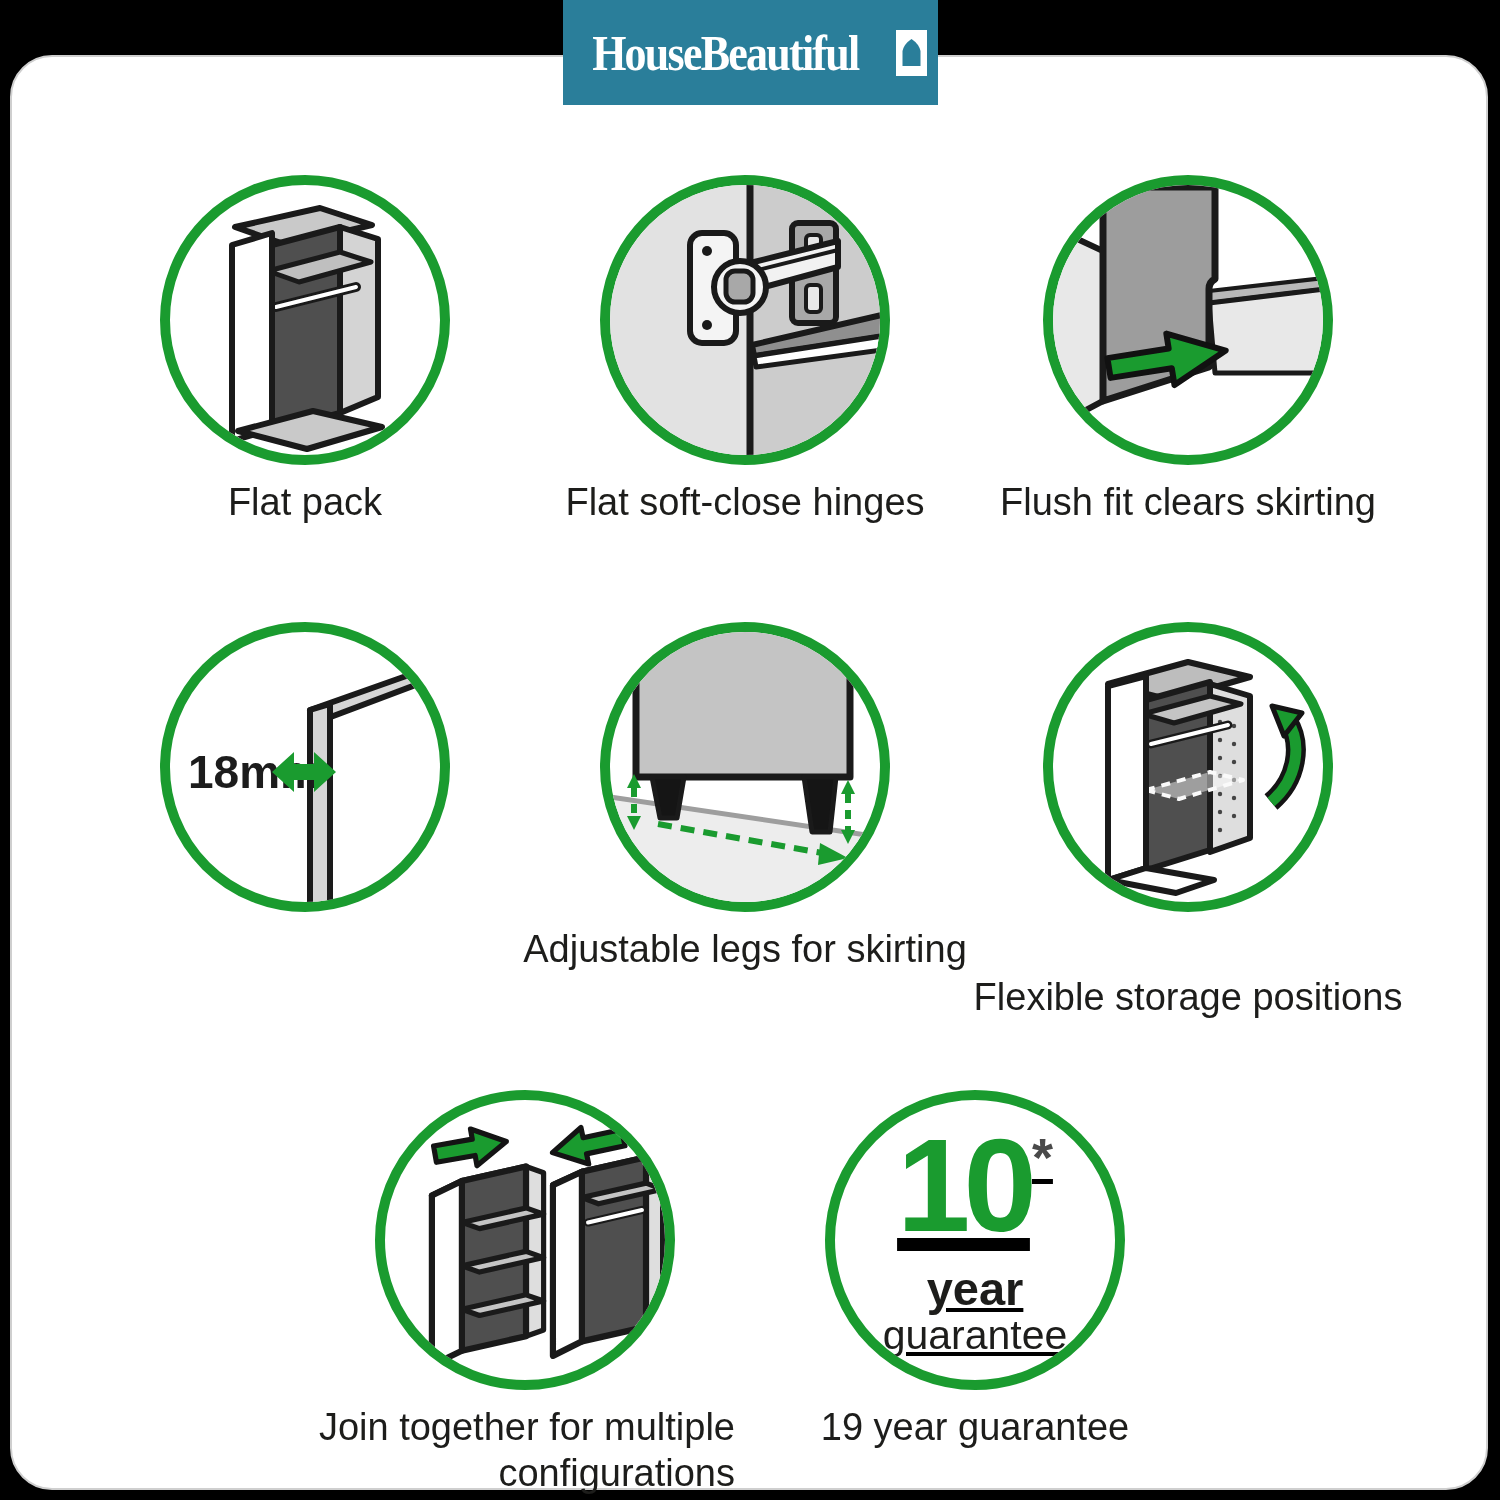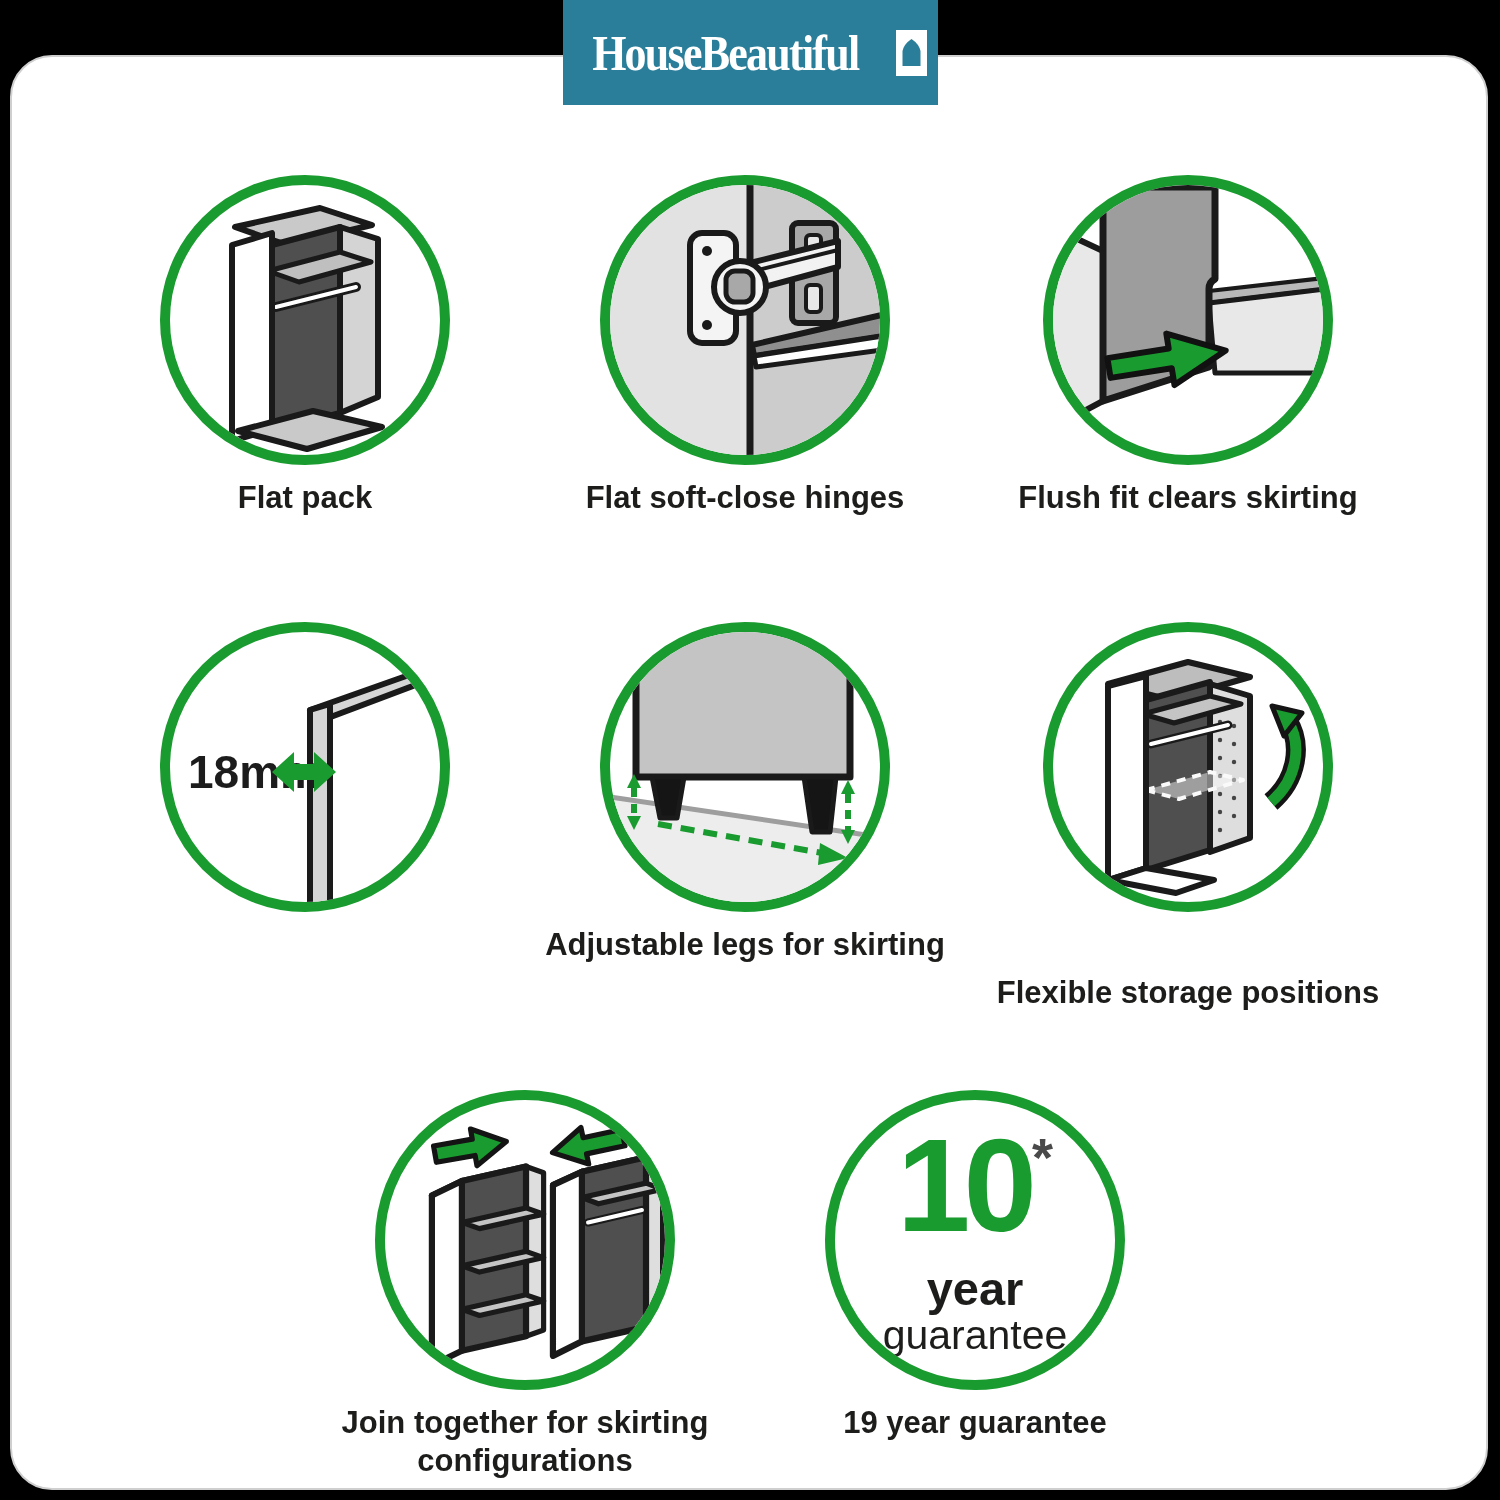--- a/index.html
+++ b/index.html
@@ -26,30 +26,30 @@
 
   .feature{position:absolute;display:flex;flex-direction:column;align-items:center;}
   .circle{
     position:relative;width:290px;height:290px;border:10px solid var(--green);
     border-radius:50%;background:#fff;box-sizing:border-box;overflow:hidden;flex:0 0 auto;
   }
   .circle.big{width:300px;height:300px;}
   .circle svg.art{position:absolute;left:-10px;top:-10px;width:290px;height:290px;}
   .circle.big svg.art{width:300px;height:300px;}
   .caption{
-    margin-top:14px;text-align:center;color:var(--ink);
-    font-weight:700;font-size:31px;line-height:1.22;
+    margin-top:14px;text-align:right;color:var(--ink);
+    font-weight:400;font-size:38px;line-height:1.22;
   }
   .cap-w380{max-width:380px;}
   .cap-w420{max-width:420px;}
 
   
   .badge{
     position:absolute;inset:0;display:flex;flex-direction:column;align-items:center;
-    justify-content:center;padding-top:6px;
+    justify-content:center;padding-top:6px;text-decoration:underline;
   }
   .badge-top{display:flex;align-items:flex-start;}
   .badge-number{
     color:var(--green);font-size:132px;font-weight:800;line-height:.88;letter-spacing:-7px;
   }
   .badge-asterisk{color:#4a4a4a;font-size:54px;font-weight:700;line-height:1;margin-top:2px;margin-left:2px;}
   .badge-unit{color:var(--ink);font-size:47px;font-weight:800;line-height:1.05;margin-top:20px;}
   .badge-word{color:var(--ink);font-size:41px;font-weight:400;line-height:1.1;}
 
   .mm-label{font-family:"Liberation Sans",sans-serif;font-weight:700;font-size:46px;fill:#1c1c1c;}
@@ -214,21 +214,21 @@
       <polygon points="172,92 200,79 200,243 172,257" fill="#ffffff"></polygon>
 
       <g transform="translate(58,62) rotate(-10)">
         <path d="M0,-8 L38,-8 L38,-18 L70,0 L38,18 L38,8 L0,8 Z" fill="#1a9b2f" stroke="#141414" stroke-width="5"></path>
       </g>
       <g transform="translate(240,46) rotate(168)">
         <path d="M0,-8 L38,-8 L38,-18 L70,0 L38,18 L38,8 L0,8 Z" fill="#1a9b2f" stroke="#141414" stroke-width="5"></path>
       </g>
     </svg>
   </div>
-  <div class="caption cap-w420">Join together for skirting configurations</div>
+  <div class="caption cap-w420">Join together for multiple configurations</div>
 </div>
 
 <div class="feature" style="left:735px;top:1090px;width:480px;">
   <div class="circle big">
     <div class="badge">
       <div class="badge-top">
         <span class="badge-number">10</span>
         <span class="badge-asterisk">*</span>
       </div>
       <div class="badge-unit">year</div>

